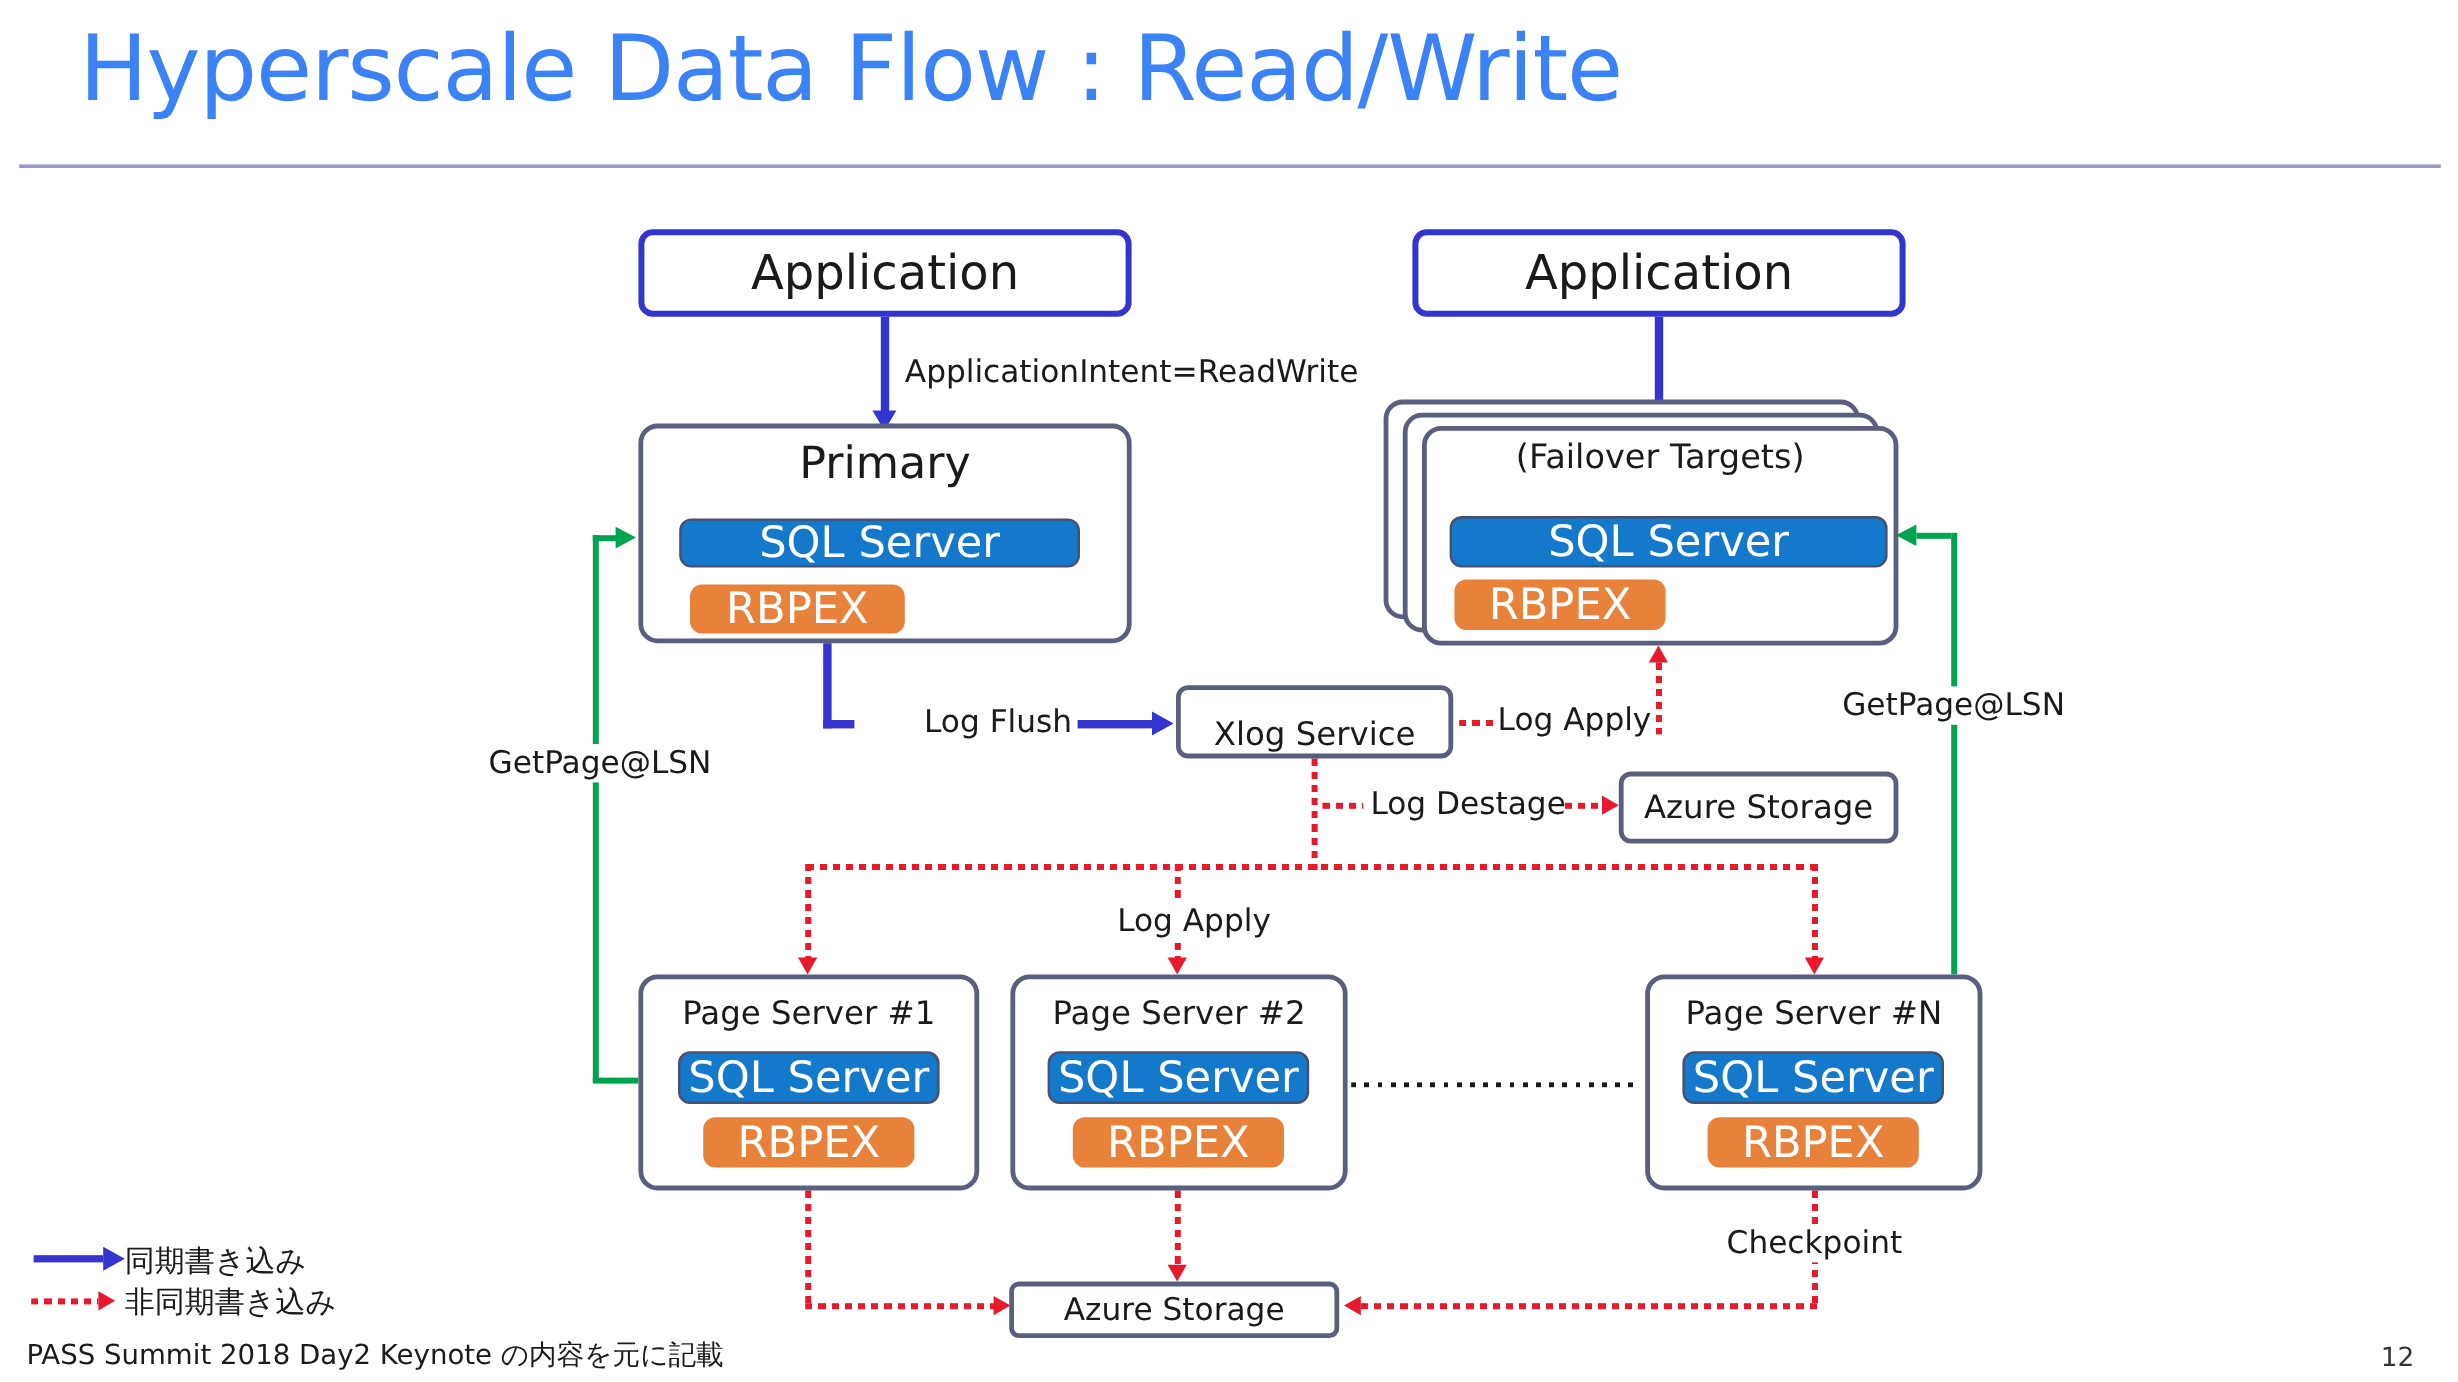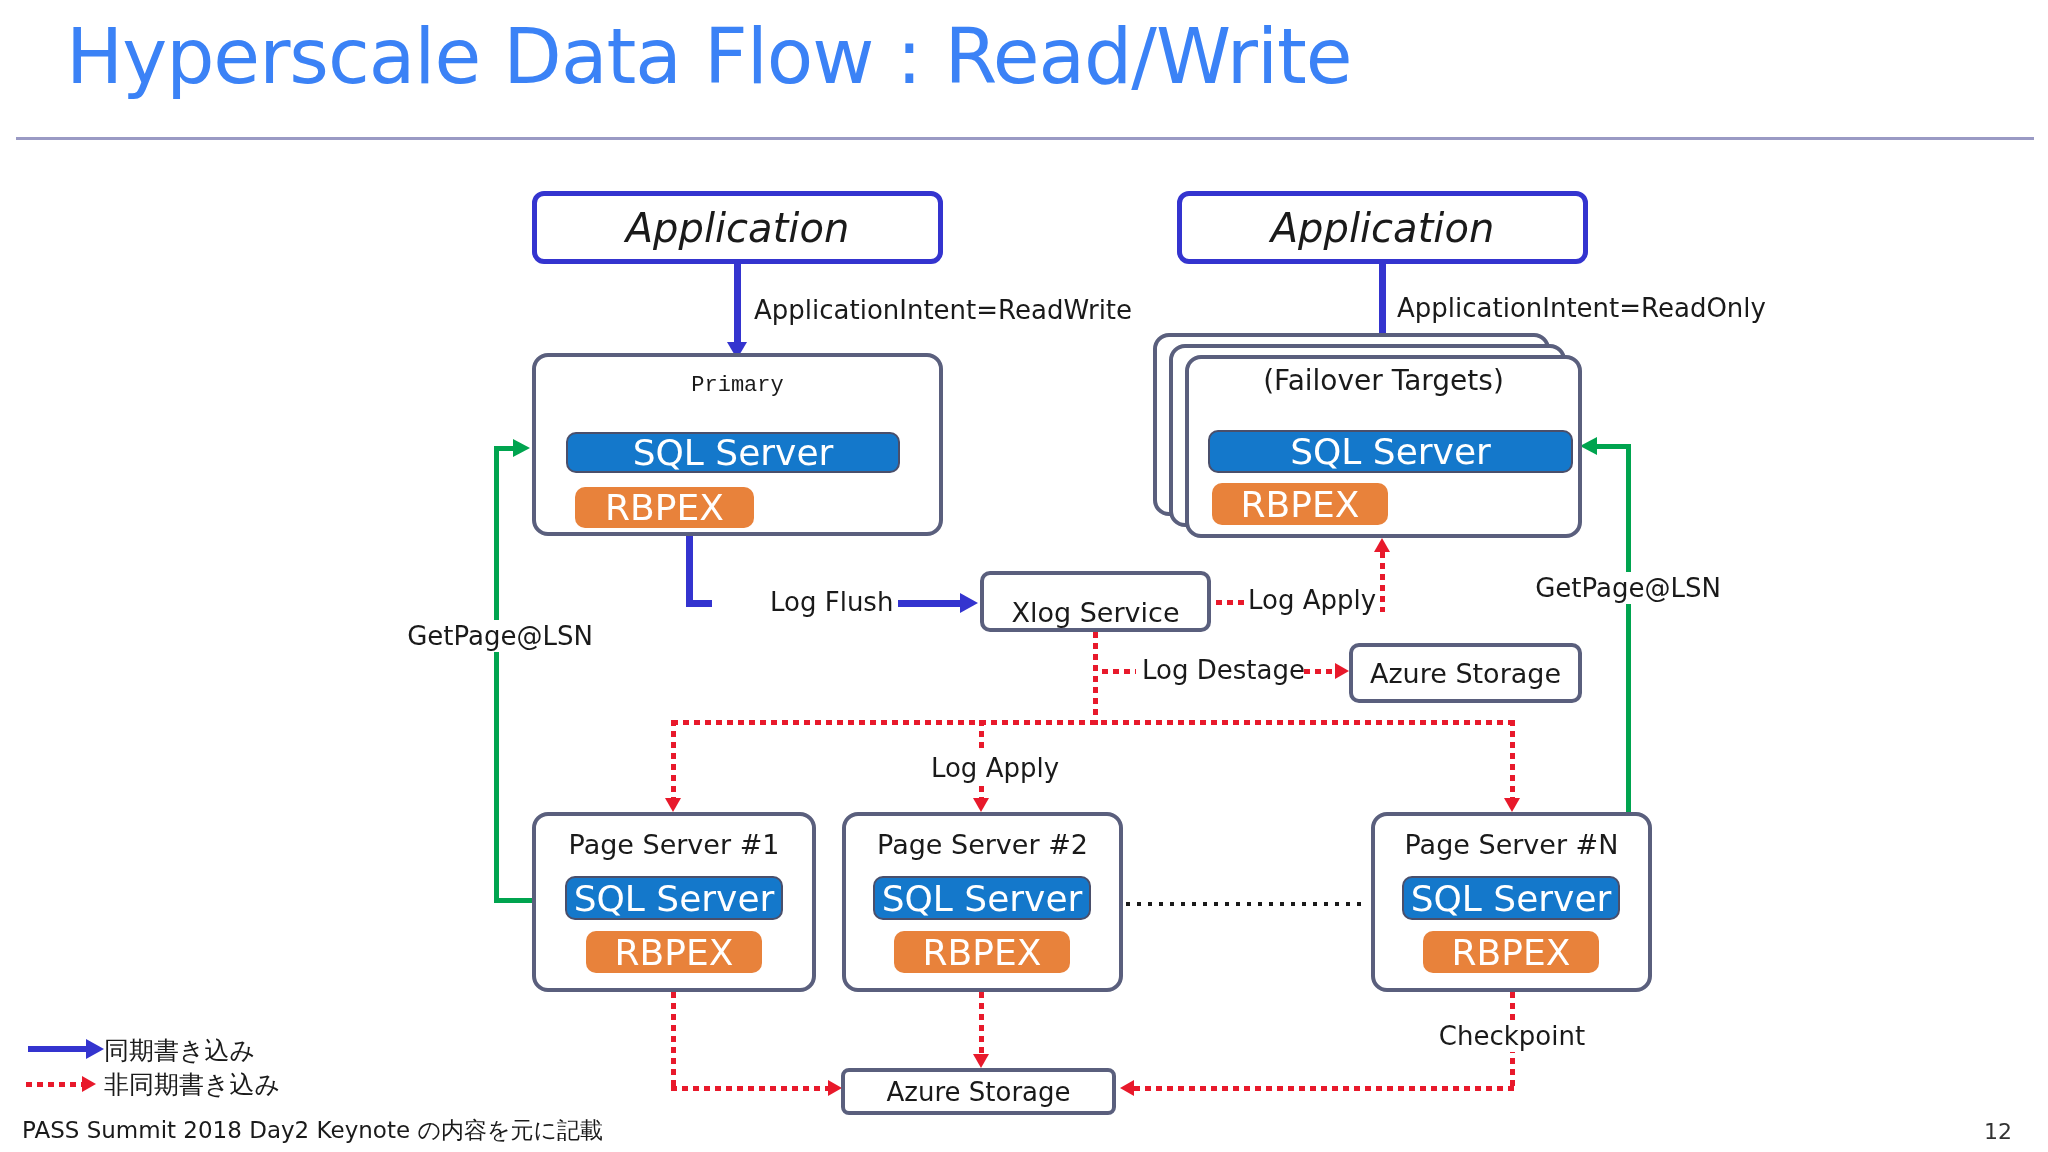--- a/index.html
+++ b/index.html
@@ -16,21 +16,21 @@
   .slide{
     position:relative;width:2048px;height:1152px;background:#ffffff;overflow:hidden;
     font-family:"DejaVu Sans","Liberation Sans",sans-serif;color:var(--ink);
   }
   .abs{position:absolute;}
   .title{font-size:76px;letter-spacing:-1px;color:#3b82f6;white-space:nowrap;}
   .divider{height:3px;background:var(--divider);}
   
   .node{position:absolute;background:#fff;border:4px solid var(--slate);border-radius:16px;box-sizing:border-box;}
   .appbox{position:absolute;background:#fff;border:5px solid var(--blue);border-radius:12px;box-sizing:border-box;
-          display:flex;align-items:center;justify-content:center;font-size:40px;font-style:italic;}
+          display:flex;align-items:center;justify-content:center;font-size:40px;}
   .smallnode{position:absolute;background:#fff;border:4px solid var(--slate);border-radius:10px;box-sizing:border-box;
           display:flex;align-items:center;justify-content:center;font-size:27px;}
   .node-title{position:absolute;left:0;right:0;text-align:center;font-size:29px;line-height:33px;}
   .bar{position:absolute;display:flex;align-items:center;justify-content:center;color:#fff;font-size:36px;box-sizing:border-box;border-radius:10px;}
   .bar-sql{background:var(--sqlblue);border:2px solid #4a4f6b;}
   .bar-rbpex{background:var(--orange);}
   
   .sv{position:absolute;}
   .sh{position:absolute;}
   .blue-line{background:var(--blue);}
@@ -112,21 +112,21 @@
   <div class="ellipsis" style="left:1126px;top:902px;width:240px;"></div>
 
   <div class="appbox" style="left:532px;top:191px;width:411px;height:73px;">
     <span>Application</span>
   </div>
   <div class="appbox" style="left:1177px;top:191px;width:411px;height:73px;">
     <span>Application</span>
   </div>
 
   <div class="node" style="left:532px;top:353px;width:411px;height:183px;">
-    <div class="node-title" style="top:12px;font-size:22px;font-family:Liberation Mono, monospace;">Primary</div>
+    <div class="node-title" style="top:12px;font-size:37px;">Primary</div>
     <div class="bar bar-sql" style="left:30px;top:75px;width:334px;height:41px;">SQL Server</div>
     <div class="bar bar-rbpex" style="left:39px;top:130px;width:179px;height:41px;">RBPEX</div>
   </div>
 
   <div class="node" style="left:1153px;top:333px;width:397px;height:183px;"></div>
   <div class="node" style="left:1169px;top:344px;width:397px;height:183px;"></div>
   <div class="node" style="left:1185px;top:355px;width:397px;height:183px;">
     <div class="node-title" style="top:6px;font-size:28px;line-height:32px;">
       <div>(Failover Targets)</div>
     </div>
@@ -155,21 +155,20 @@
     <div class="node-title" style="top:12px;font-size:27px;">Page Server #N</div>
     <div class="bar bar-sql" style="left:27px;top:60px;width:218px;height:44px;">SQL Server</div>
     <div class="bar bar-rbpex" style="left:48px;top:115px;width:176px;height:42px;">RBPEX</div>
   </div>
 
   <div class="smallnode" style="left:841px;top:1068px;width:275px;height:47px;border-radius:8px;font-size:26px;">
     <span>Azure Storage</span>
   </div>
 
   <div class="lbl" style="left:754px;top:294px;">ApplicationIntent=ReadWrite</div>
-  <div class="lbl" style="left:1397px;top:292px;">ApplicationIntent=ReadOnly</div>
   <div class="lbl" style="left:770px;top:586px;">Log Flush</div>
   <div class="lbl" style="left:1248px;top:584px;">Log Apply</div>
   <div class="lbl" style="left:1142px;top:654px;">Log Destage</div>
   <div class="lbl lbl-bg" style="left:928px;top:752px;width:134px;">Log Apply</div>
   <div class="lbl lbl-bg" style="left:402px;top:620px;width:196px;">GetPage@LSN</div>
   <div class="lbl lbl-bg" style="left:1530px;top:572px;width:196px;">GetPage@LSN</div>
   <div class="lbl lbl-bg" style="left:1437px;top:1020px;width:150px;">Checkpoint</div>
 
   <div class="sh blue-line" style="left:28px;top:1046px;width:58px;height:6px;"></div>
   <div class="arr arr-r-blue" style="left:86px;top:1039px;"></div>

